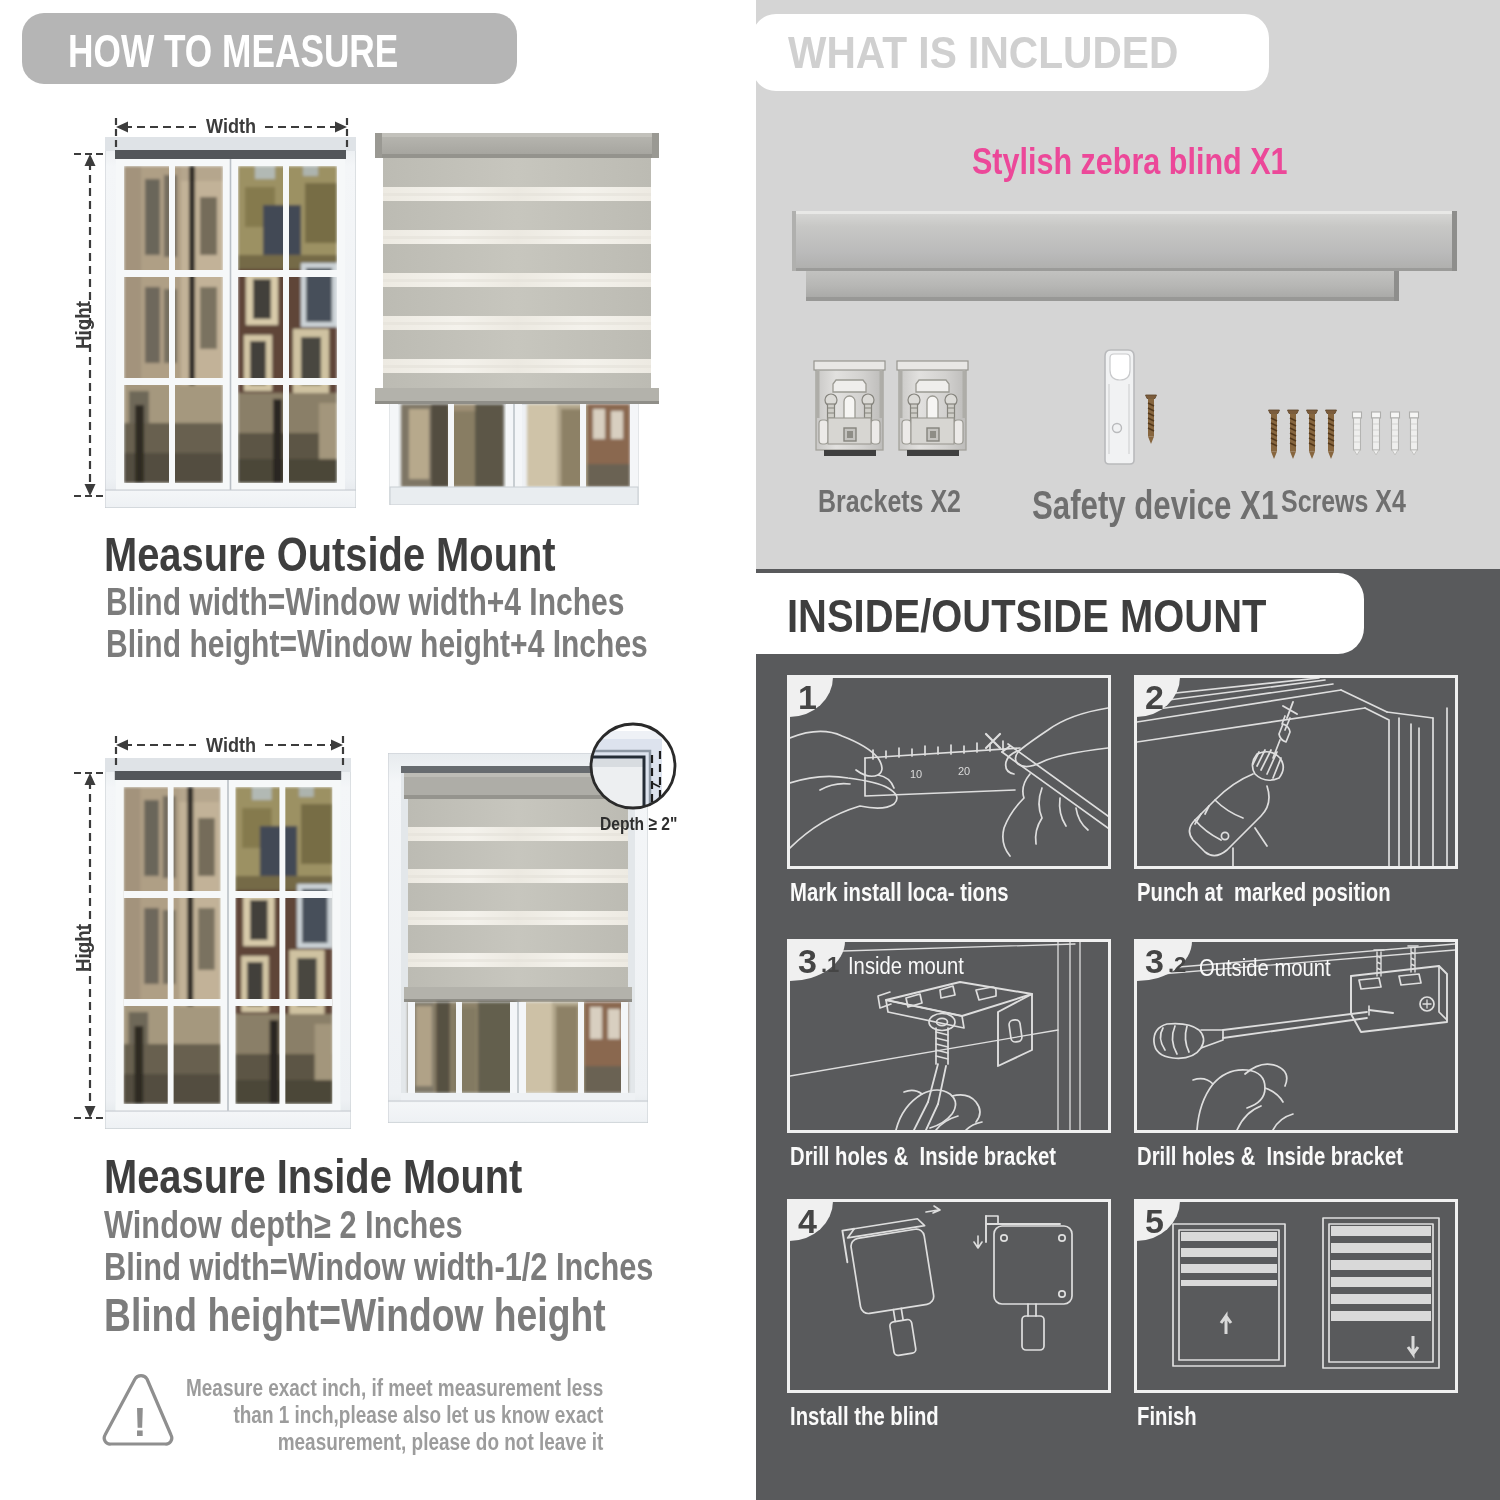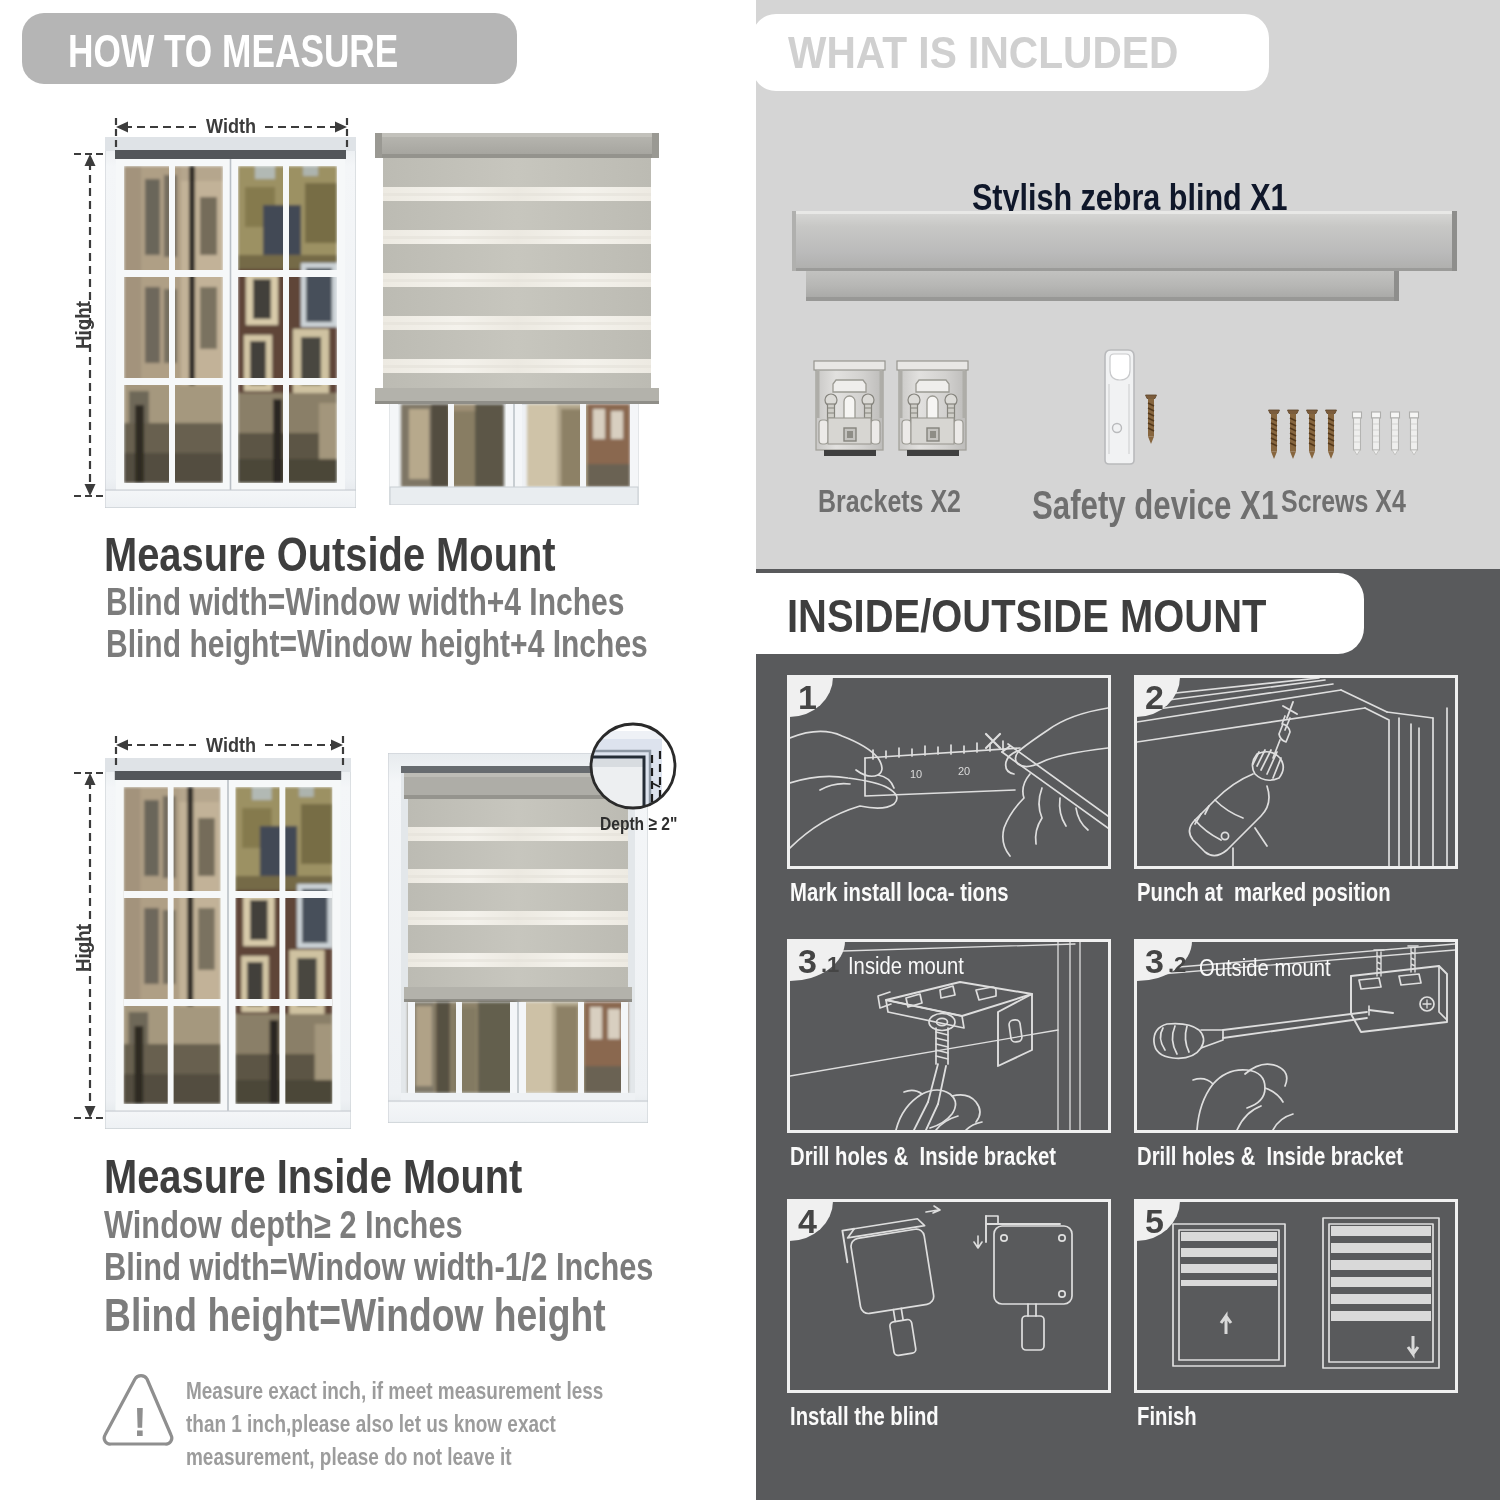--- a/index.html
+++ b/index.html
@@ -1,19 +1,19 @@
 <!DOCTYPE html>
 <html><head>
 <meta charset="utf-8">
 <style>
   html,body{margin:0;padding:0;}
   body{width:1500px;height:1500px;position:relative;background:#ffffff;
        font-family:"Liberation Sans",sans-serif;overflow:hidden;}
   .abs{position:absolute;}
-  .b{font-weight:bold;}
+  .b{font-weight:bold;text-align:right;}
   .cx{display:inline-block;white-space:nowrap;transform-origin:0 0;}
 </style>
 </head>
 <body>
 
 <div class="abs" style="left:22px;top:13px;width:495px;height:71px;background:#b5b5b5;border-radius:22px;"></div>
 <div class="abs b" style="left:68px;top:23px;font-size:47px;color:#ffffff;"><span class="cx" style="transform:scaleX(0.75);">HOW TO MEASURE</span></div>
 
 <div class="abs" id="win1" style="left:105px;top:137px;">
 <svg width="251" height="371" viewBox="0 0 251 371">
@@ -322,27 +322,27 @@
 
 <div class="abs b" style="left:104px;top:1149px;font-size:48px;color:#3e3e3e;"><span class="cx" style="transform:scaleX(0.83);">Measure Inside Mount</span></div>
 <div class="abs b" style="left:104px;top:1204px;font-size:38px;color:#7c7c7c;"><span class="cx" style="transform:scaleX(0.81);">Window depth≥ 2 Inches</span></div>
 <div class="abs b" style="left:104px;top:1246px;font-size:38px;color:#7c7c7c;"><span class="cx" style="transform:scaleX(0.81);">Blind width=Window width-1/2 Inches</span></div>
 <div class="abs b" style="left:104px;top:1288px;font-size:46px;color:#7c7c7c;"><span class="cx" style="transform:scaleX(0.81);">Blind height=Window height</span></div>
 
 <svg class="abs" style="left:96px;top:1374px;" width="84" height="76" viewBox="0 0 84 76">
   <path d="M36 8 L6 64 a6 6 0 0 0 6 9 L66 73 a6 6 0 0 0 6 -9 L48 8 a7 7 0 0 0 -12 0 Z" fill="none" stroke="#8f8f8f" stroke-width="3.2" stroke-linejoin="round" transform="translate(3,-3)"></path>
   <text x="44" y="62" font-size="40" font-weight="bold" fill="#8f8f8f" text-anchor="middle">!</text>
 </svg>
-<div class="abs b" style="left:186px;top:1374px;font-size:24px;line-height:33px;color:#9c9c9c;"><span class="cx" style="transform:scaleX(0.79);">Measure exact inch, if meet measurement less<br>than 1 inch,please also let us know exact<br>measurement, please do not leave it</span></div>
+<div class="abs b" style="left:186px;top:1374px;font-size:24px;line-height:27px;color:#9c9c9c;"><span class="cx" style="transform:scaleX(0.79);">Measure exact inch, if meet measurement less<br>than 1 inch,please also let us know exact<br>measurement, please do not leave it</span></div>
 
 <div class="abs" style="left:756px;top:0;width:744px;height:569px;background:#d5d5d5;"></div>
 <div class="abs" style="left:752px;top:14px;width:517px;height:77px;background:#ffffff;border-radius:24px;"></div>
 <div class="abs b" style="left:788px;top:28px;font-size:44px;color:#d0d0d0;"><span class="cx" style="transform:scaleX(0.925);">WHAT IS INCLUDED</span></div>
 
-<div class="abs b" style="left:972px;top:141px;font-size:37px;color:#0f172a;margin-top:36px;"><span class="cx" style="transform:scaleX(0.825);">Stylish zebra blind X1</span></div>
+<div class="abs b" style="left:972px;top:141px;font-size:37px;color:#ec4899;"><span class="cx" style="transform:scaleX(0.825);">Stylish zebra blind X1</span></div>
 
 <div class="abs" id="blindbar" style="left:792px;top:211px;">
 <svg width="665" height="90" viewBox="0 0 665 90">
   <defs>
     <linearGradient id="barg" x1="0" y1="0" x2="0" y2="1">
       <stop offset="0" stop-color="#d8d8d6"></stop>
           <stop offset="0.25" stop-color="#c8c8c6"></stop>
       <stop offset="0.7" stop-color="#bababa"></stop>
           <stop offset="1" stop-color="#aeaeac"></stop>
     </linearGradient>

